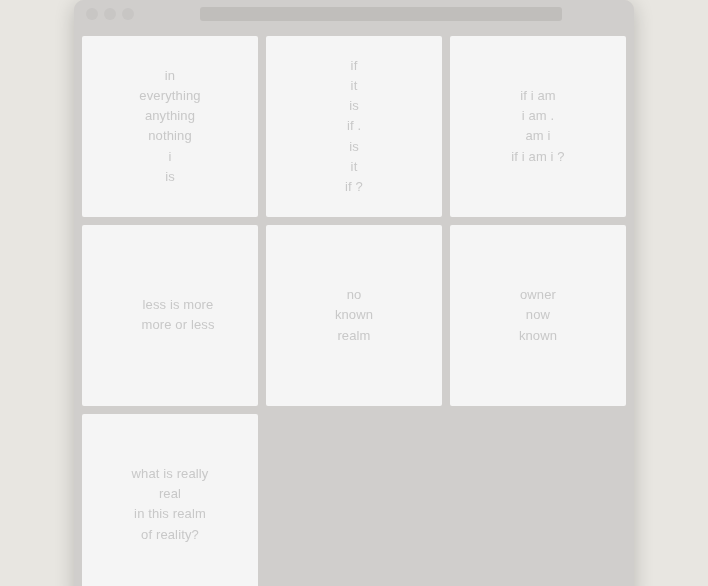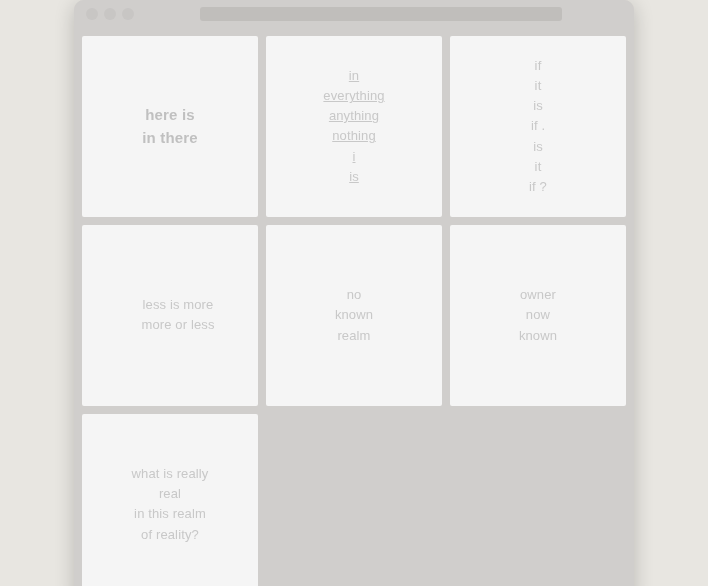--- a/index.html
+++ b/index.html
@@ -84,39 +84,41 @@
 
 <div class="window">
   <div class="titlebar">
     <div class="traffic-light"></div>
     <div class="traffic-light"></div>
     <div class="traffic-light"></div>
     <div class="titlebar-bar"></div>
   </div>
   <div class="grid-container">
       <div class="cell">
-        <p class="cell-text large" style="white-space: pre-line;">here is
-in there</p>
-      </div>
-      <div class="cell">
-        <p class="cell-text" style="white-space: pre-line; text-decoration: underline;">in
+        <p class="cell-text" style="white-space: pre-line;">in
 everything
 anything
 nothing
 i
 is</p>
       </div>
       <div class="cell">
         <p class="cell-text" style="white-space: pre-line;">if
 it
 is
 if .
 is
 it
 if ?</p>
+      </div>
+      <div class="cell">
+        <p class="cell-text" style="white-space: pre-line;">if i am
+i am .
+am i
+if i am i ?</p>
       </div>
       <div class="cell">
         <p class="cell-text" style="white-space: pre-line; margin-left: 16px;">less is more
 more or less</p>
       </div>
       <div class="cell">
         <p class="cell-text" style="white-space: pre-line;">no
 known
 realm</p>
       </div>

